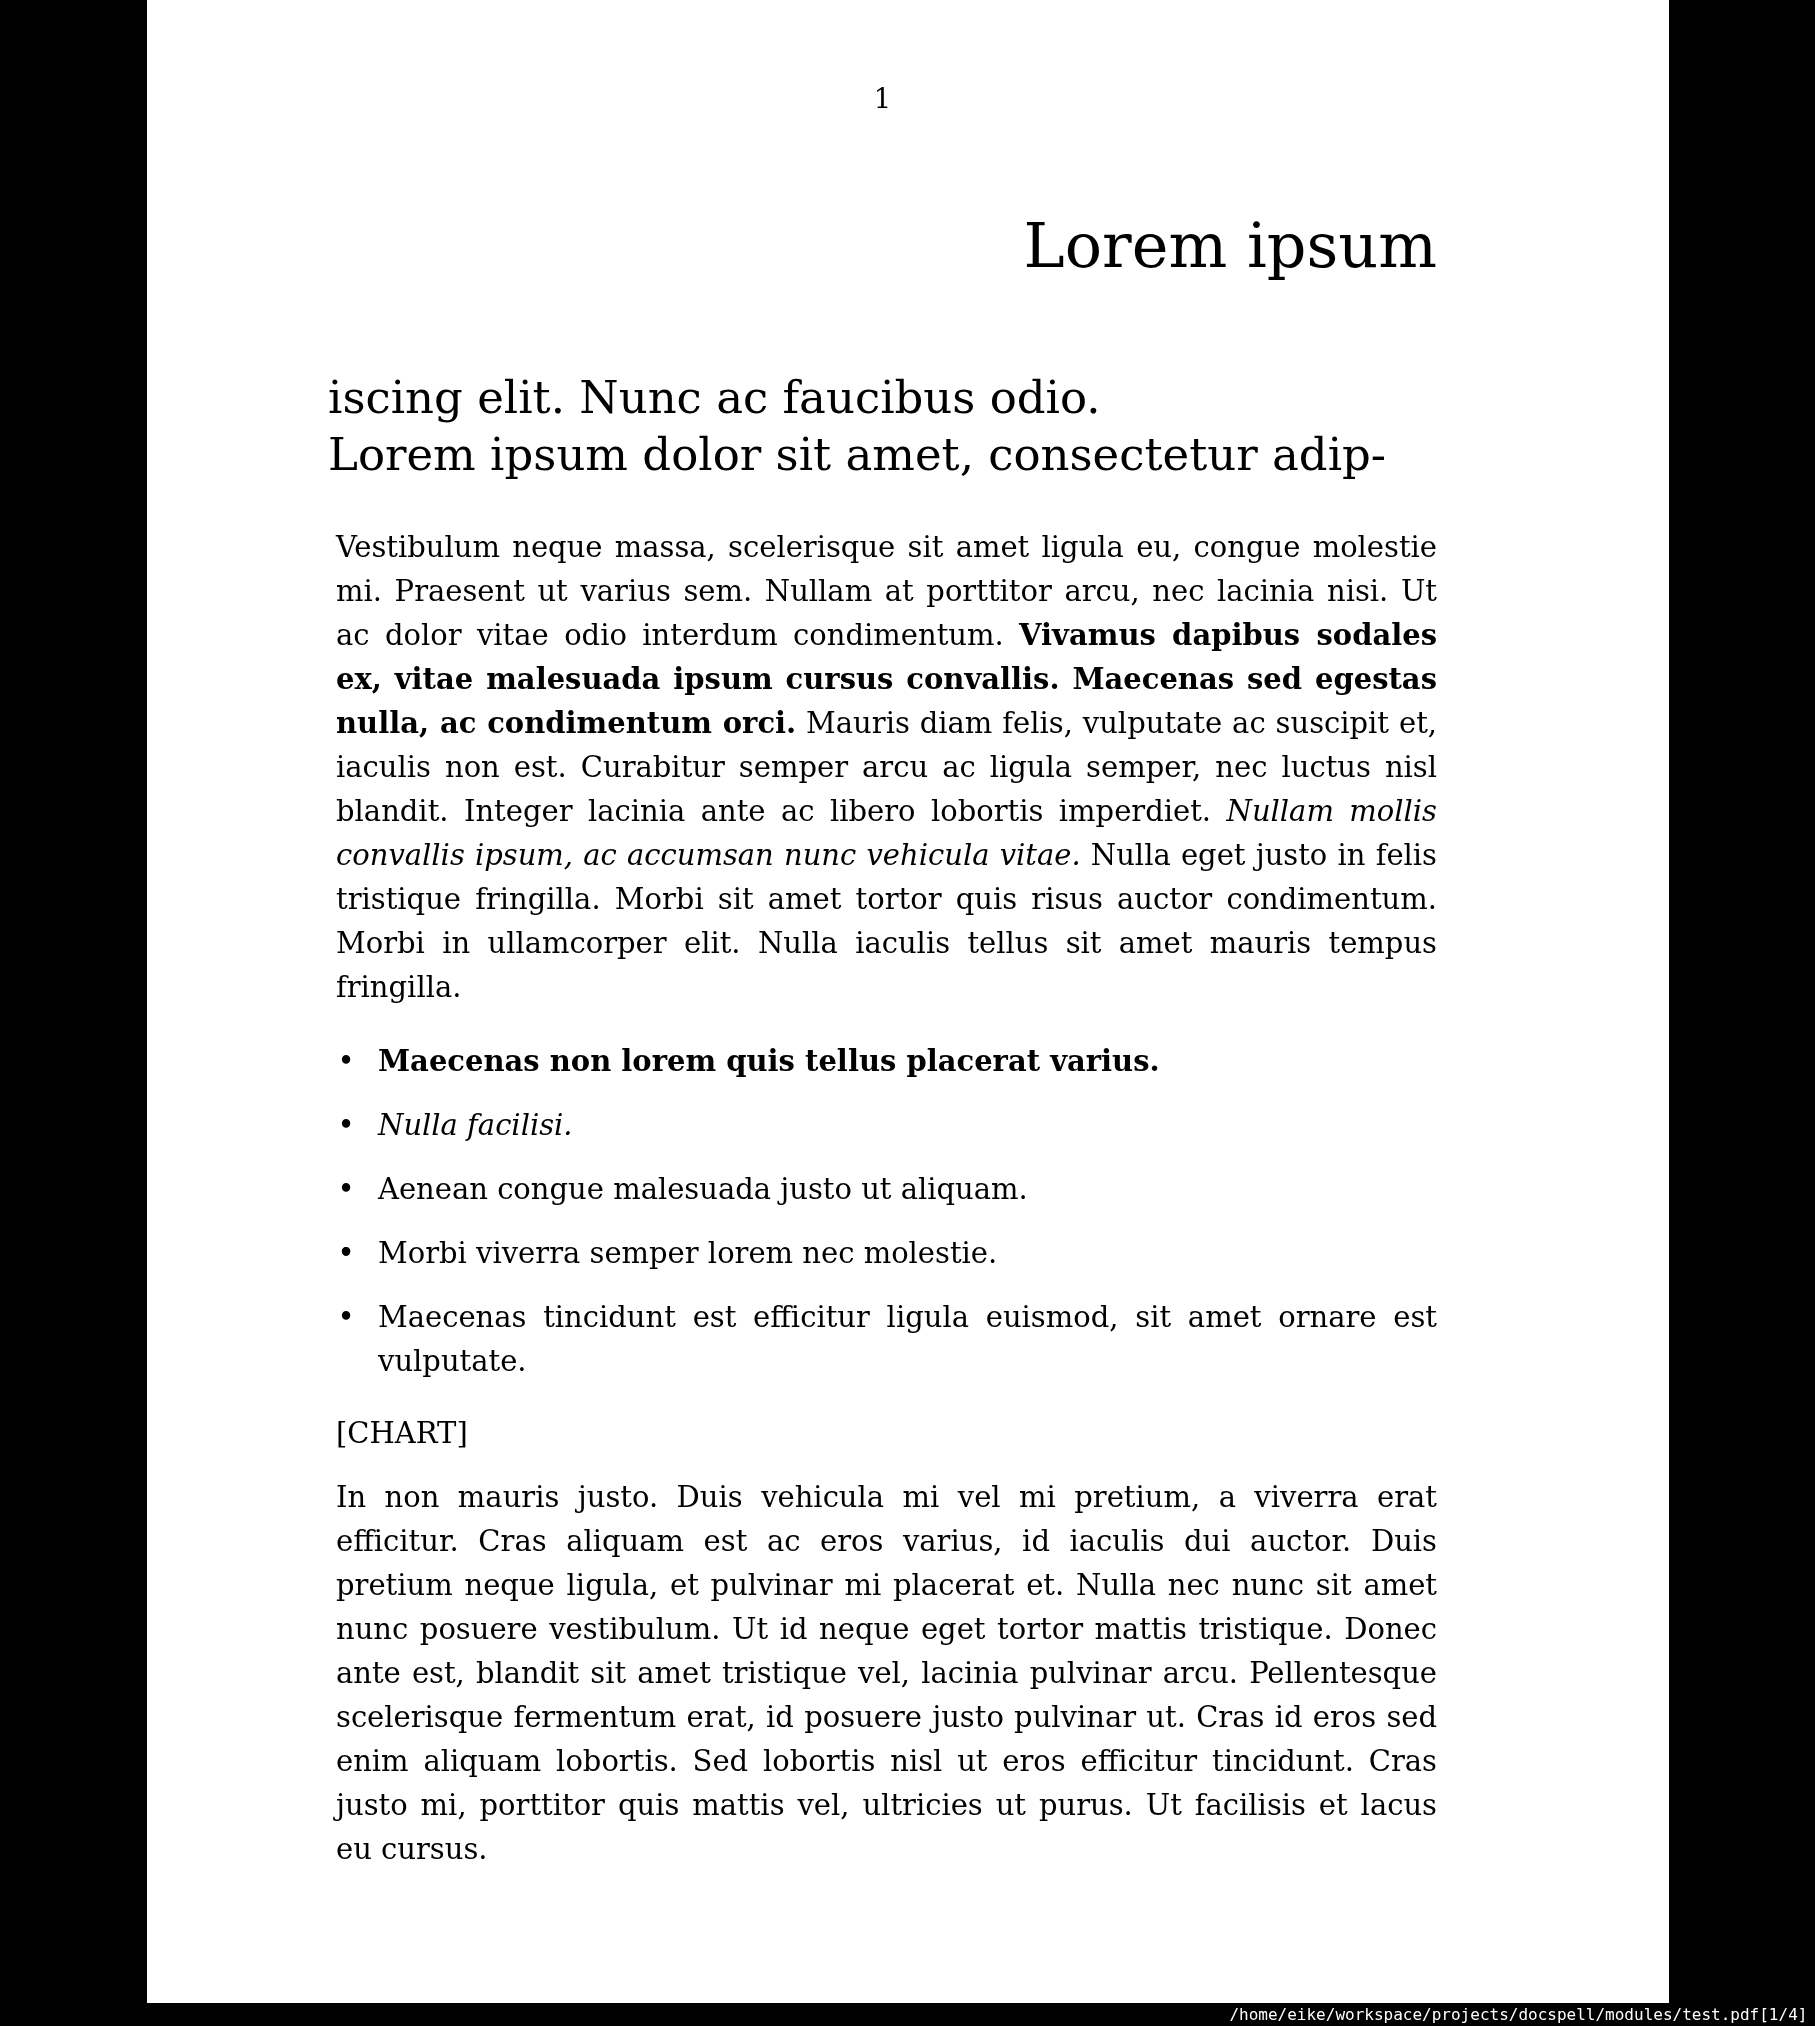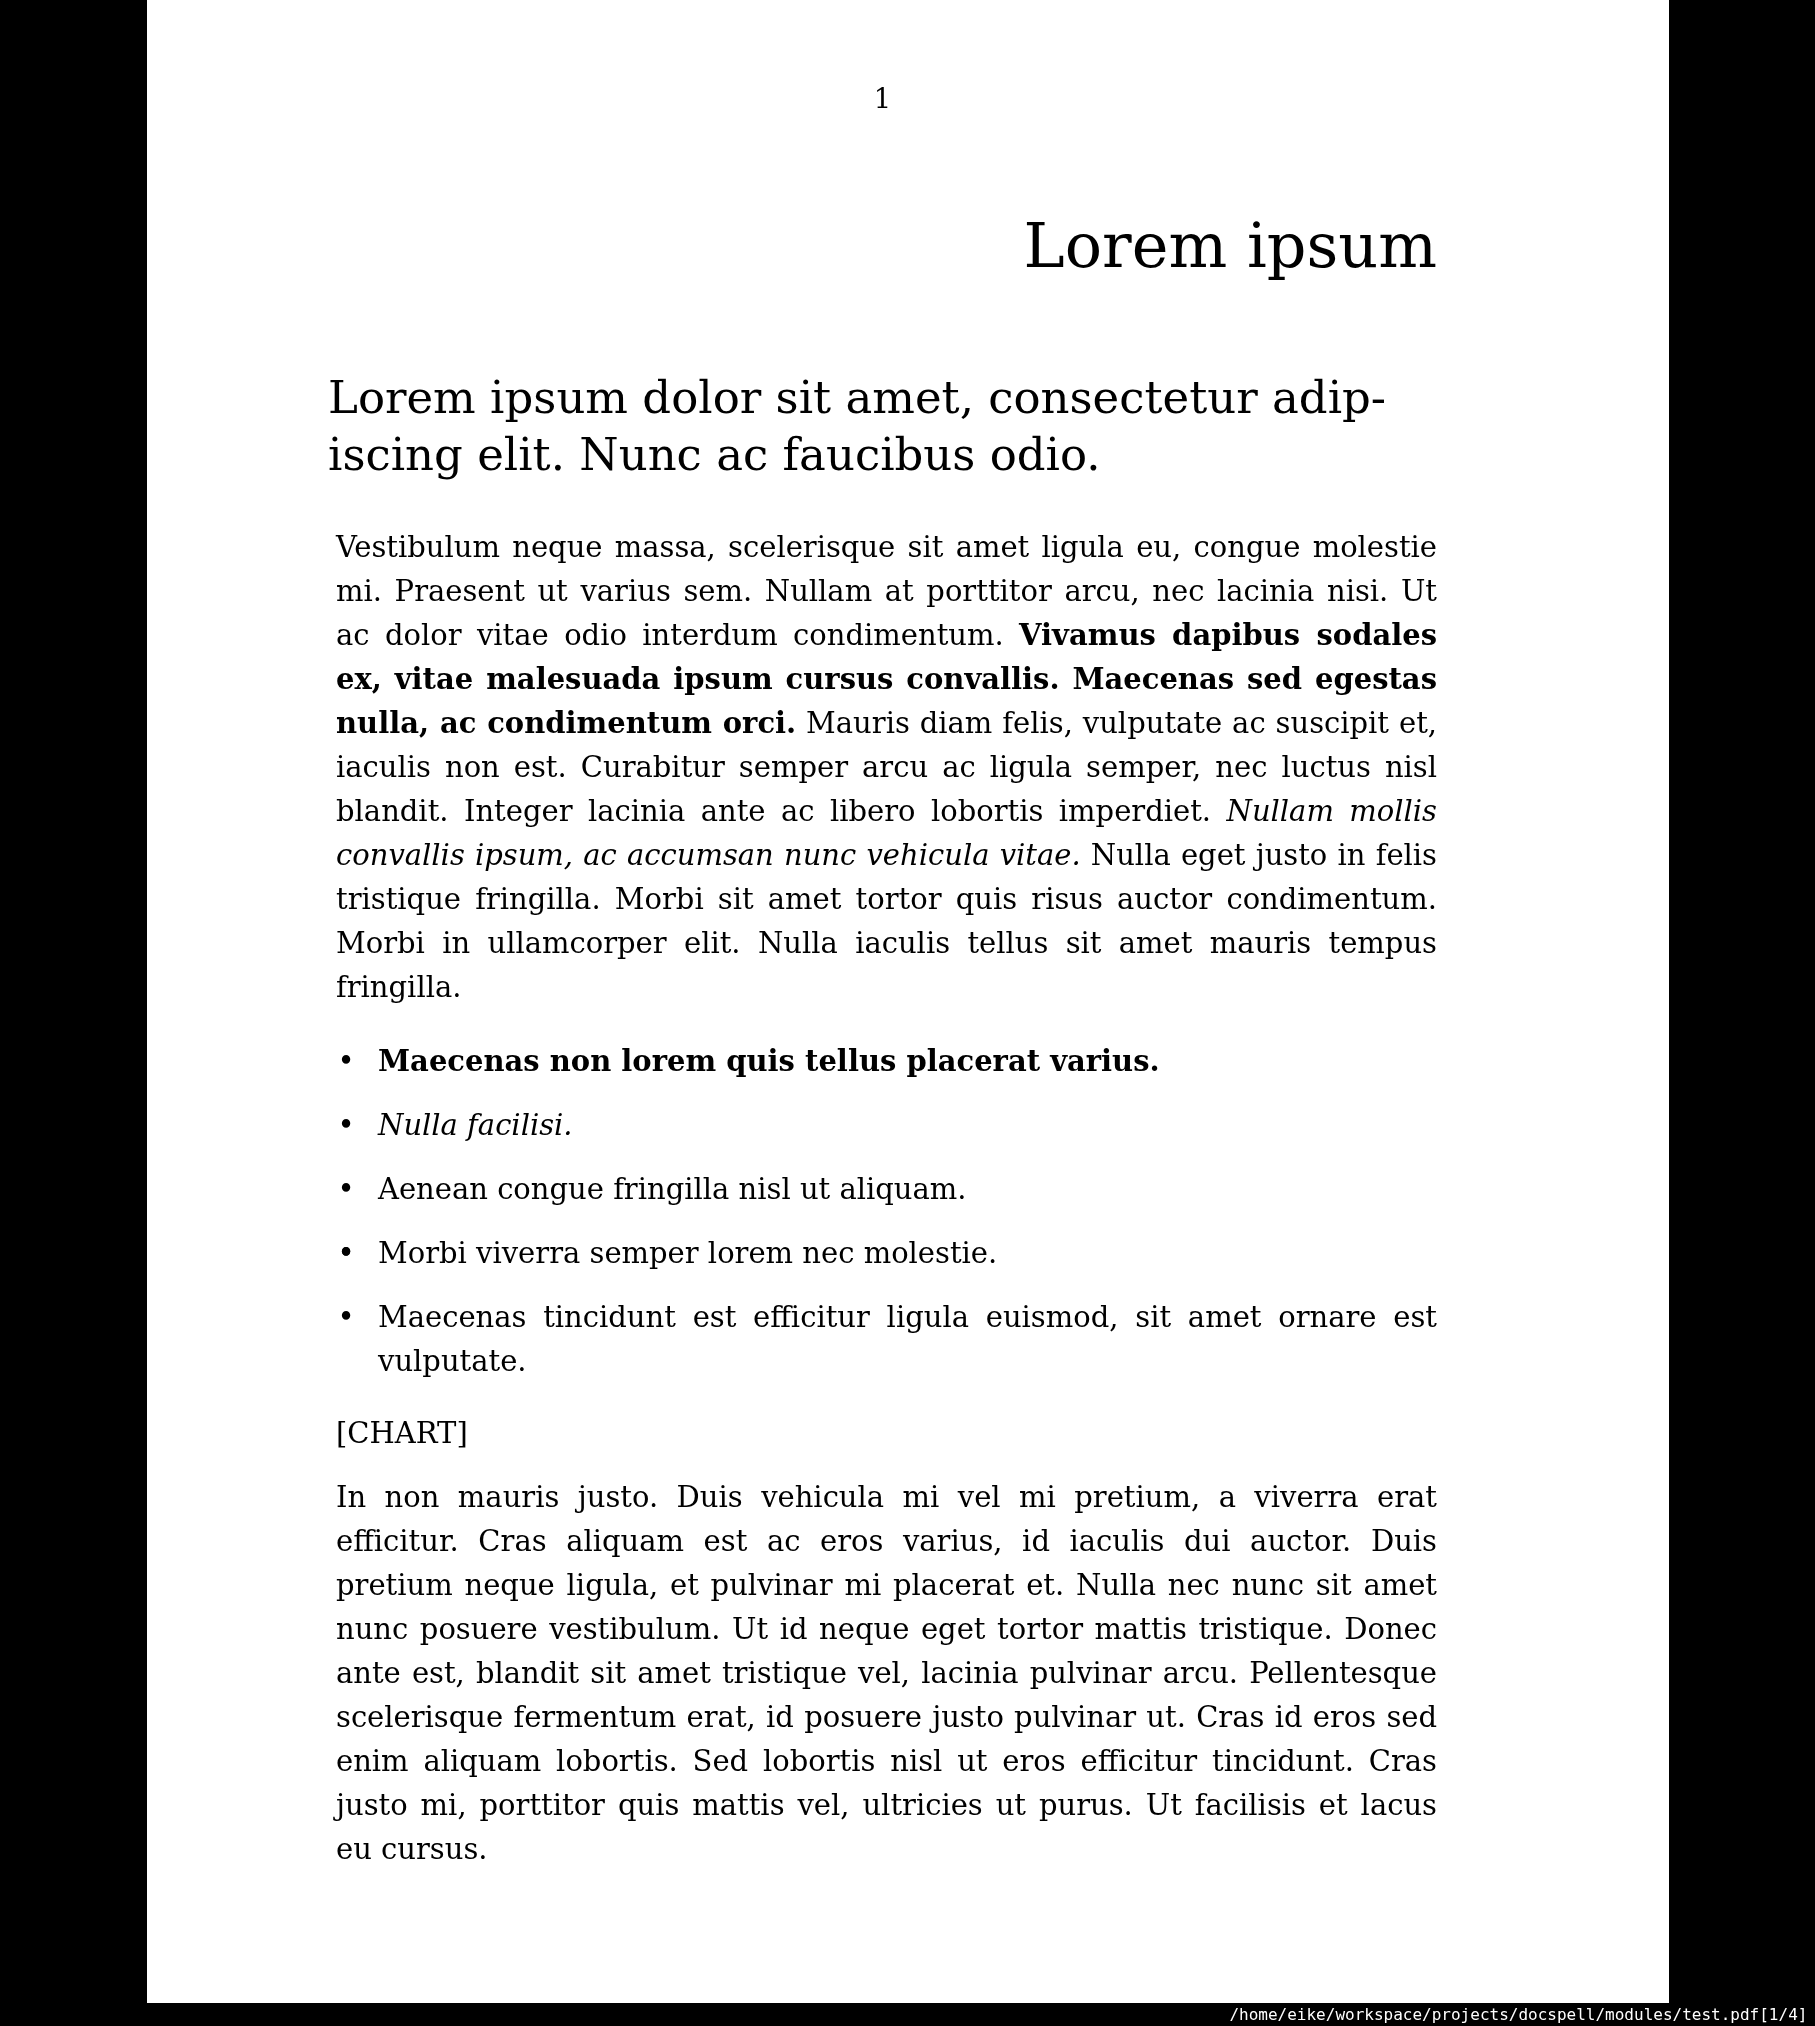--- a/index.html
+++ b/index.html
@@ -98,39 +98,39 @@
 
 <div class="viewer">
   <div class="page">
     <div class="content">
 
       <div class="page-number">1</div>
 
       <h1 class="title">Lorem ipsum</h1>
 
       <h2 class="heading">
+        <span class="heading-line">iscing elit. Nunc ac faucibus odio.</span>
         <span class="heading-line">Lorem ipsum dolor sit amet, consectetur adip-</span>
-        <span class="heading-line">iscing elit. Nunc ac faucibus odio.</span>
       </h2>
 
       <p class="body-text"><span>Vestibulum neque massa, scelerisque sit amet ligula eu, congue molestie mi. Praesent ut varius sem. Nullam at porttitor arcu, nec lacinia nisi. Ut ac dolor vitae odio interdum condimentum. </span><span class="bold">Vivamus dapibus sodales ex, vitae malesuada ipsum cursus convallis. Maecenas sed egestas nulla, ac condimentum orci.</span><span> Mauris diam felis, vulputate ac suscipit et, iaculis non est. Curabitur semper arcu ac ligula semper, nec luctus nisl blandit. Integer lacinia ante ac libero lobortis imperdiet. </span><span class="italic">Nullam mollis convallis ipsum, ac accumsan nunc vehicula vitae.</span><span> Nulla eget justo in felis tristique fringilla. Morbi sit amet tortor quis risus auctor condimentum. Morbi in ullamcorper elit. Nulla iaculis tellus sit amet mauris tempus fringilla.</span></p>
 
 
       <ul class="bullet-list">
         <li>
           <span class="bullet-marker">•</span>
           <span class="bold">Maecenas non lorem quis tellus placerat varius.</span>
         </li>
         <li>
           <span class="bullet-marker">•</span>
           <span class="italic">Nulla facilisi.</span>
         </li>
         <li>
           <span class="bullet-marker">•</span>
-          <span>Aenean congue fringilla nisl ut aliquam.</span>
+          <span>Aenean congue malesuada justo ut aliquam.</span>
         </li>
         <li>
           <span class="bullet-marker">•</span>
         </li>
         <li>
           <span class="bullet-marker">•</span>
           <span>Morbi viverra semper lorem nec molestie.</span>
         </li>
         <li>
           <span class="bullet-marker">•</span>

